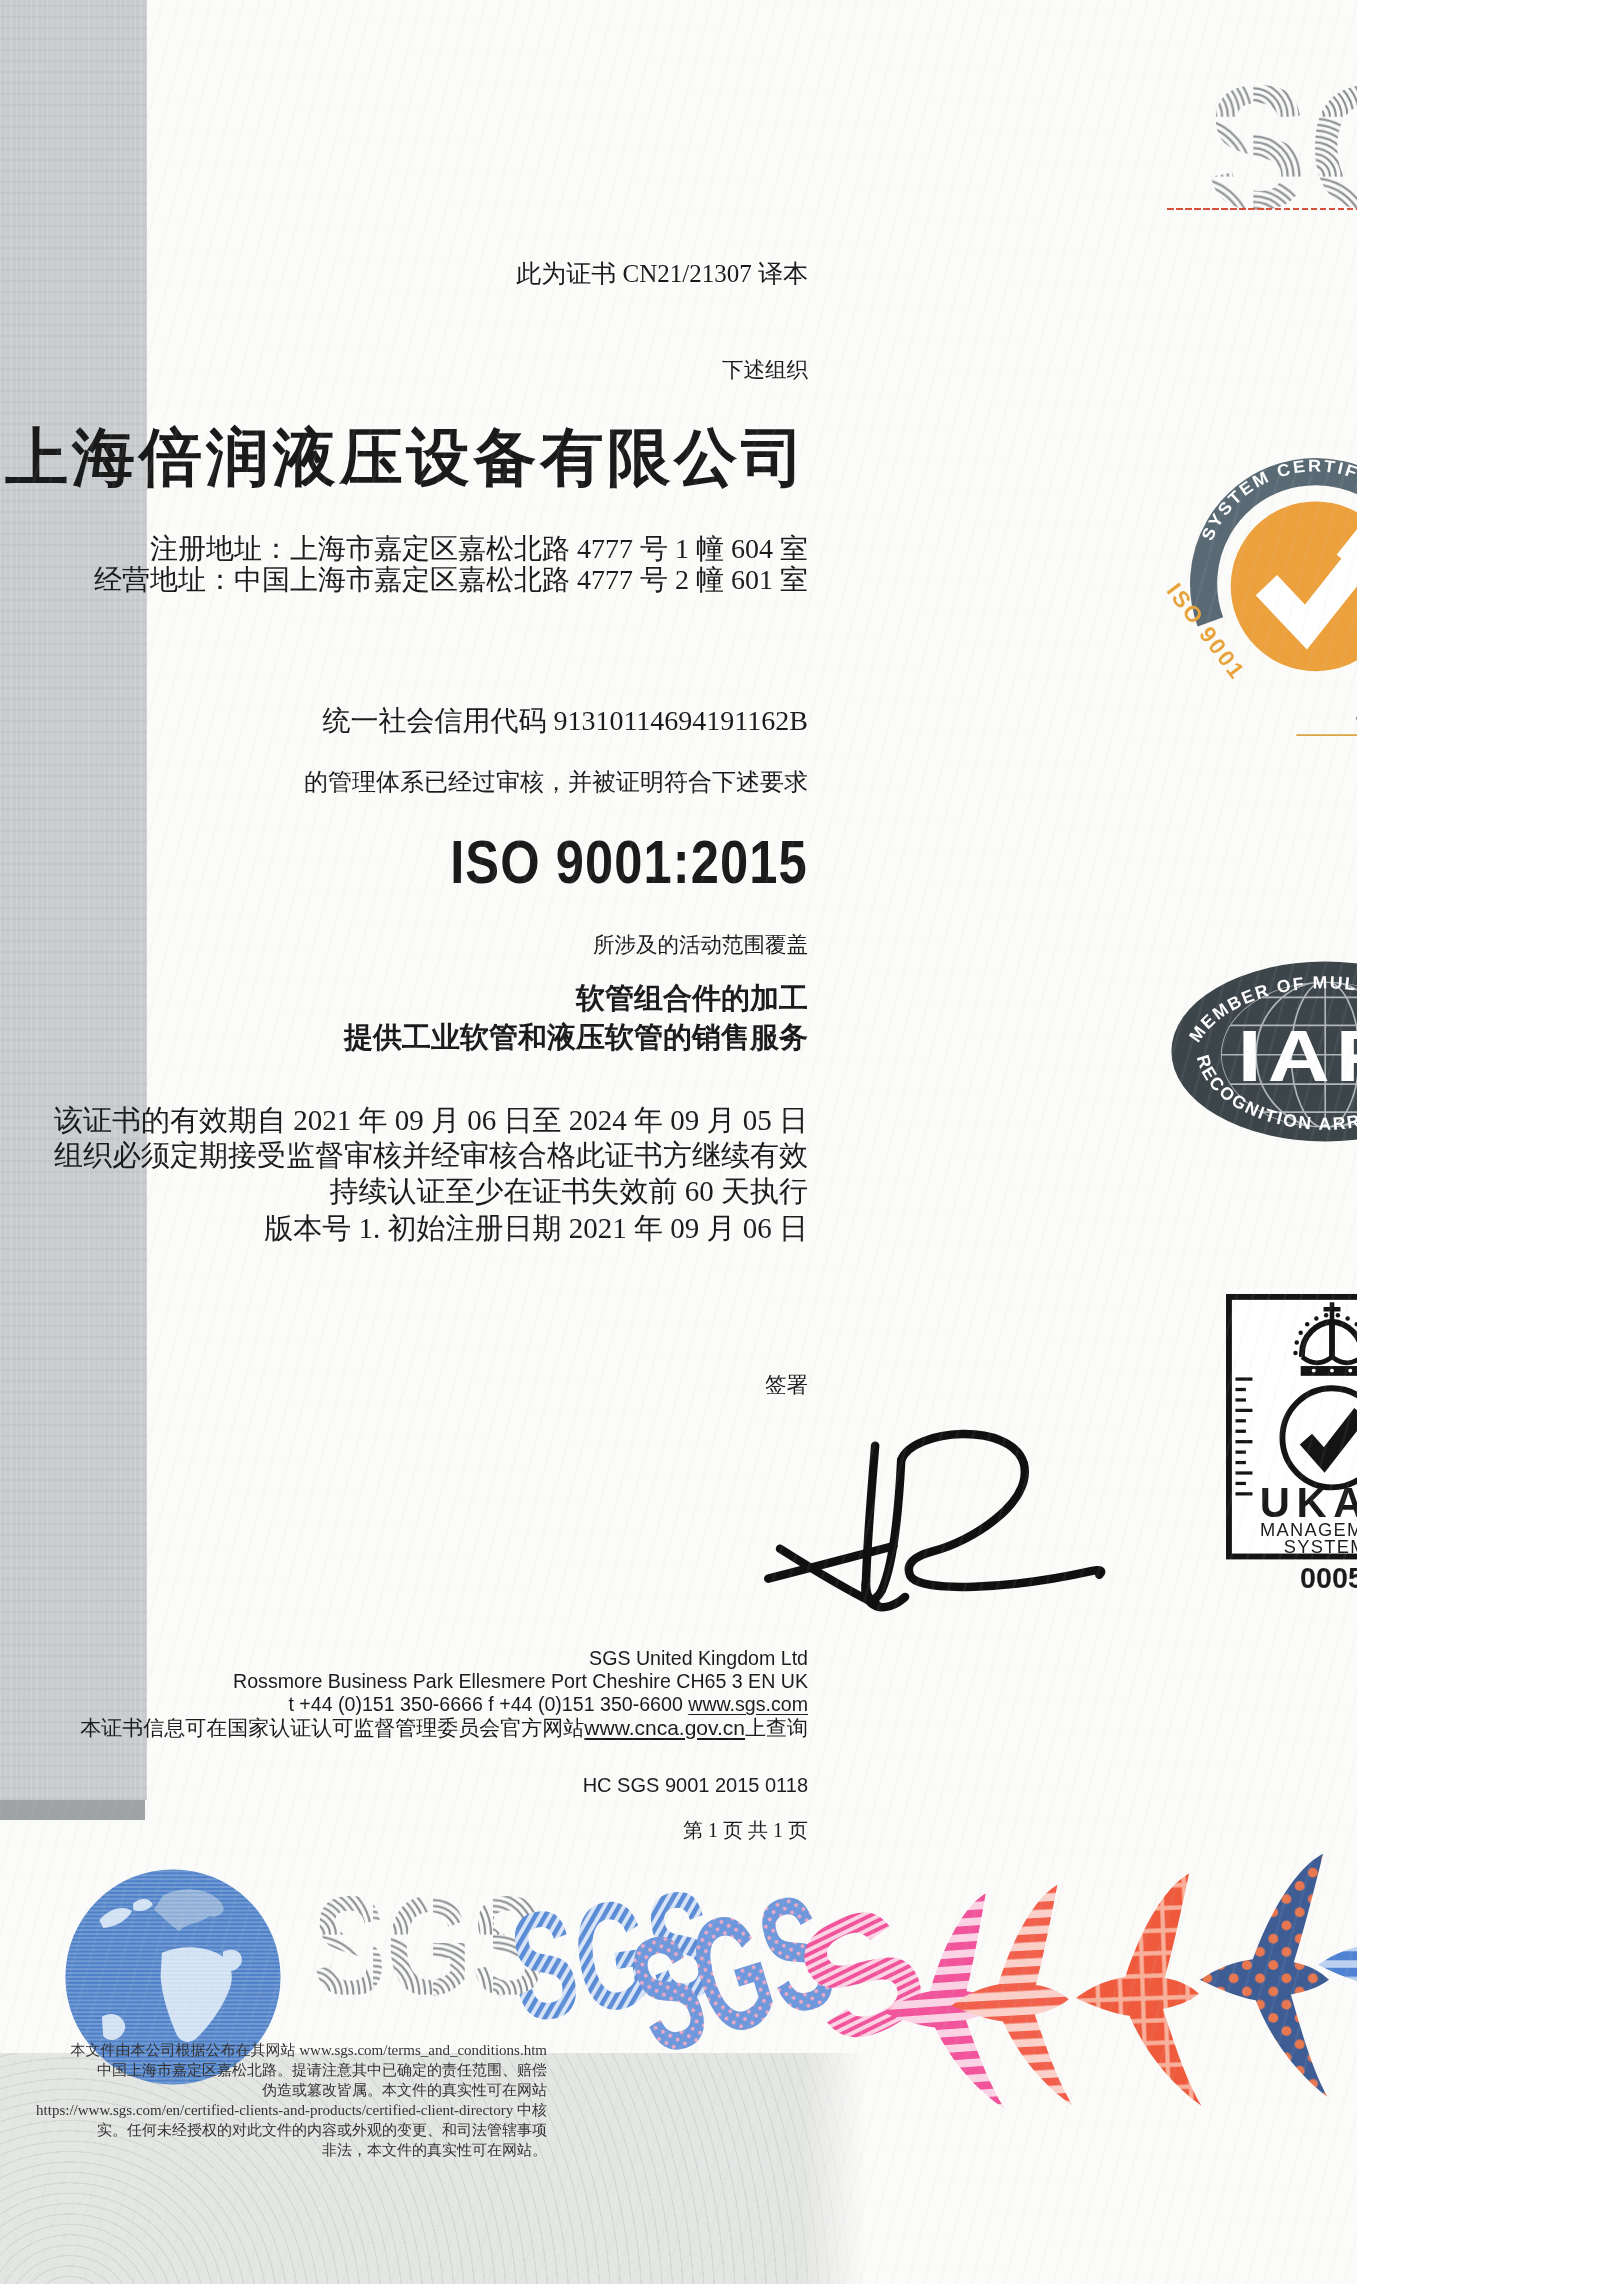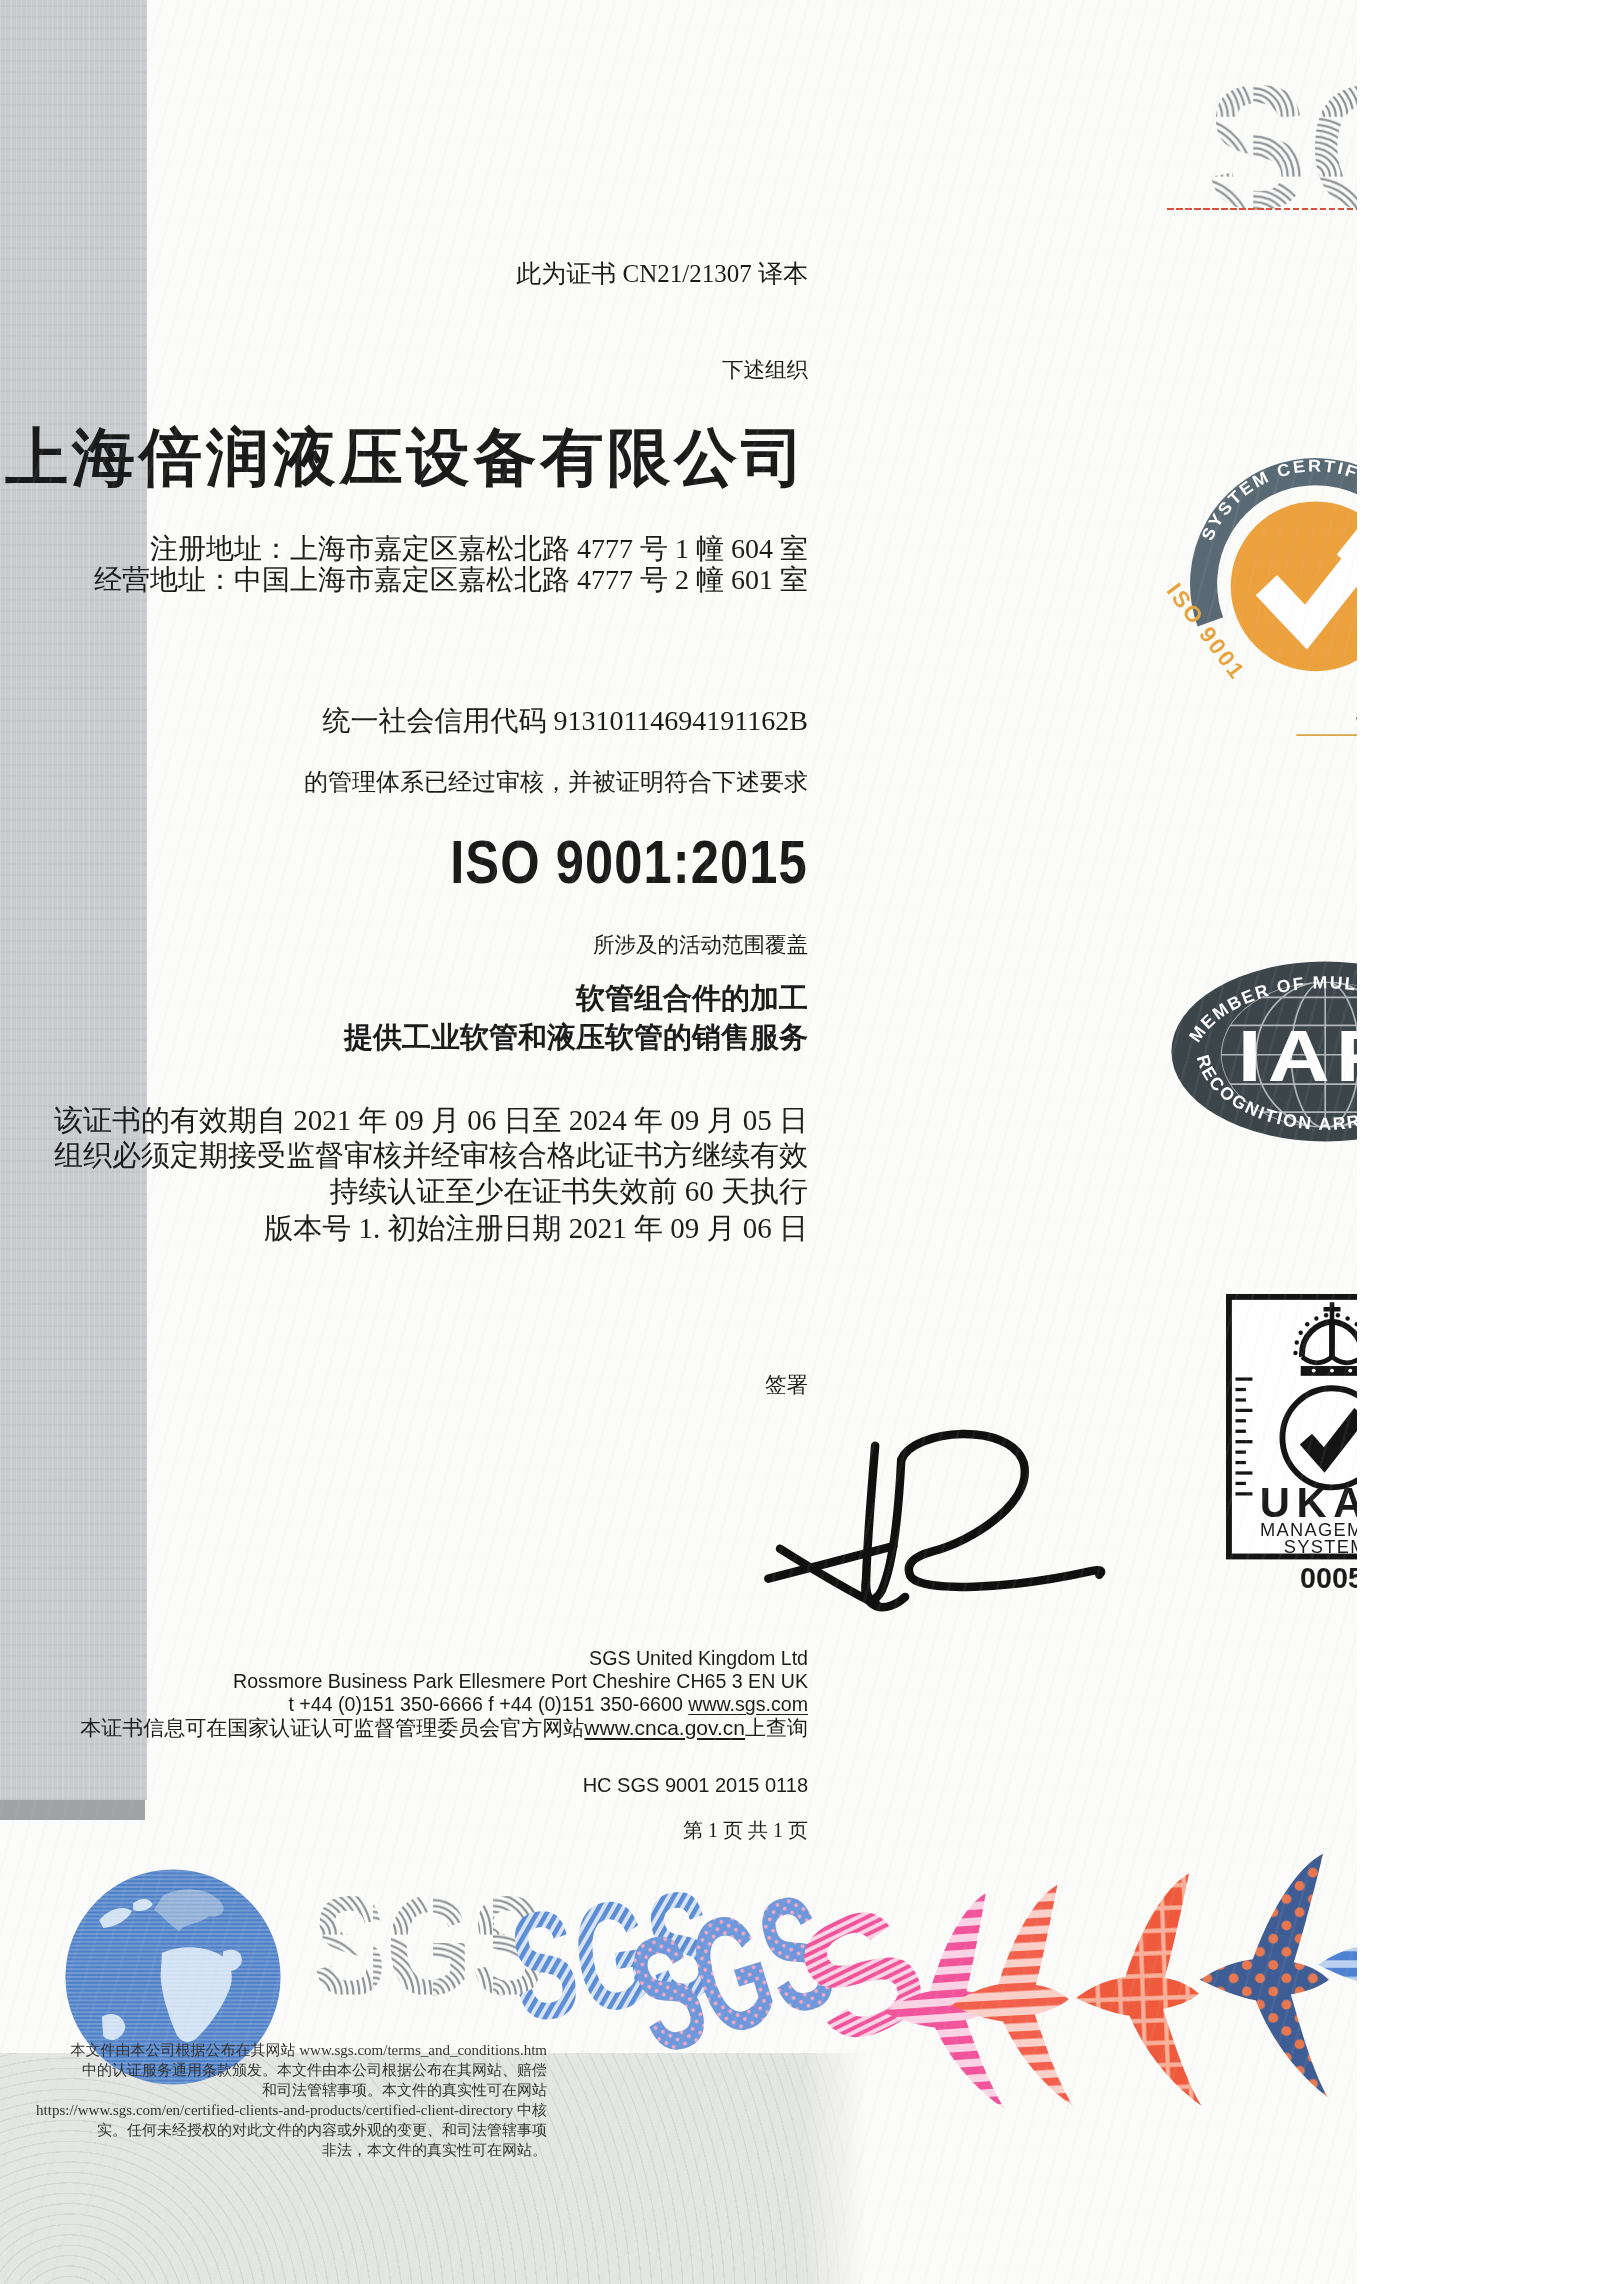--- a/index.html
+++ b/index.html
@@ -286,21 +286,21 @@
     <use href="#bird" fill="url(#patPinkH)" transform="translate(1440,340) rotate(-4) scale(2.0) translate(-50,-85)"></use>
     <use href="#bird" fill="url(#patSalmon)" transform="translate(1545,330) rotate(-3) scale(2.05) translate(-50,-85)"></use>
     <use href="#bird" fill="url(#patOrangeCheck)" transform="translate(1740,320) rotate(-2) scale(2.15) translate(-50,-85)"></use>
     <use href="#bird" fill="url(#patNavyDot)" transform="translate(1935,295) scale(2.25) translate(-50,-85)"></use>
     <use href="#bird" fill="url(#patBlueH)" transform="translate(2118,272) scale(2.3) translate(-50,-85)"></use>
     <use href="#bird" fill="url(#patGrayWeave)" transform="translate(2330,295) scale(2.6) translate(-50,-85)"></use>
   </svg>
 
   <div class="fineprint">
     <div>本文件由本公司根据公布在其网站 www.sgs.com/terms_and_conditions.htm</div>
-    <div>中的认证服务通用条款颁发。本文件由本公司根据公布在其网站、赔偿</div>
-    <div>和司法管辖事项。本文件的真实性可在网站</div>
+    <div>中国上海市嘉定区嘉松北路。提请注意其中已确定的责任范围、赔偿</div>
+    <div>伪造或篡改皆属。本文件的真实性可在网站</div>
     <div>https://www.sgs.com/en/certified-clients-and-products/certified-client-directory 中核</div>
     <div>实。任何未经授权的对此文件的内容或外观的变更、和司法管辖事项</div>
     <div>非法，本文件的真实性可在网站。</div>
   </div>
 
 </div>
 
 
 </body></html>

